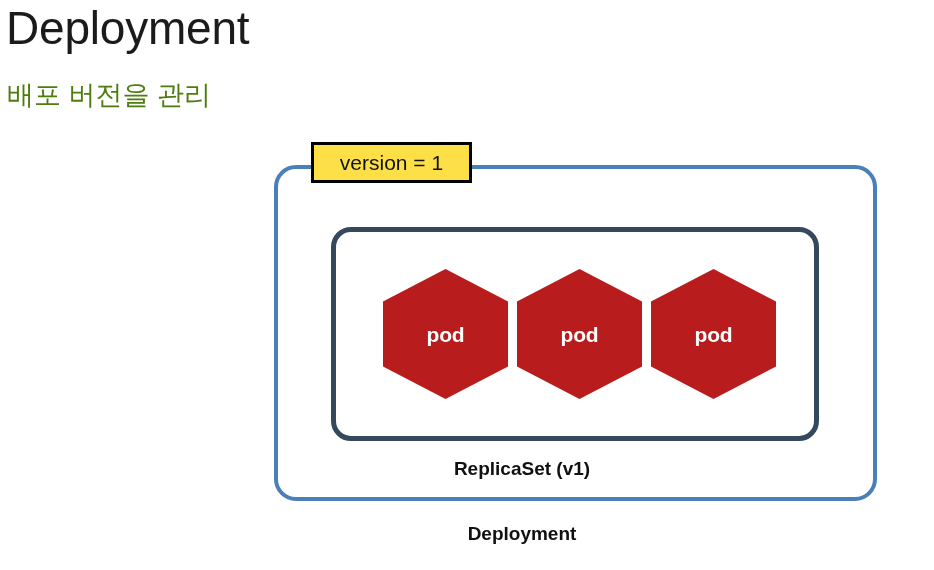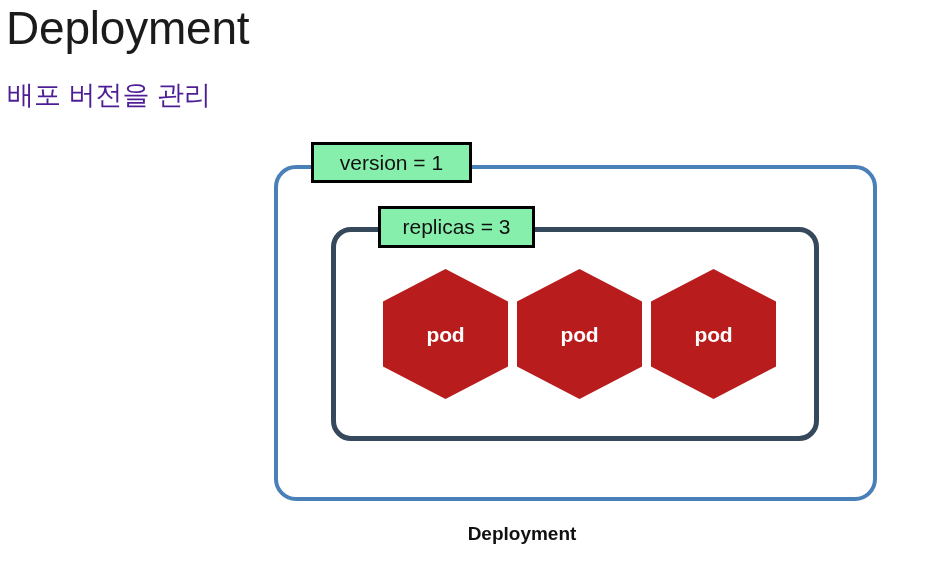--- a/index.html
+++ b/index.html
@@ -30,21 +30,21 @@
     color: #1b1b1b;
     white-space: nowrap;
   }
   #slide-subtitle {
     position: absolute;
     left: 7px;
     top: 80px;
     font-size: 27px;
     font-weight: 400;
     line-height: 1.15;
-    color: #4c1d95;
+    color: #4d7c0f;
     white-space: nowrap;
   }
 
   
   #diagram {
     position: absolute;
     left: 0;
     top: 0;
     width: 934px;
     height: 570px;
@@ -73,21 +73,21 @@
     box-sizing: border-box;
     border: 5px solid #36495c;
     border-radius: 20px;
     background: transparent;
   }
 
   
   .callout-box {
     position: absolute;
     box-sizing: border-box;
-    background: #86efac;
+    background: #fde047;
     border: 3px solid #000000;
     display: flex;
     align-items: center;
     justify-content: center;
     font-size: 21px;
     font-weight: 400;
     color: #111111;
     white-space: nowrap;
   }
   #version-callout {
@@ -168,32 +168,34 @@
 <div id="slide-subtitle">배포 버전을 관리</div>
 
 <div id="diagram">
 
   <div id="deployment-boundary"></div>
 
   <div id="replicaset-boundary"></div>
 
   <div class="callout-box" id="version-callout">version = 1</div>
 
-  <div class="callout-box" id="replicas-callout">replicas = 3</div>
 
   <div id="pod-row">
     <div class="pod-hexagon">
       <span class="pod-label">pod</span>
     </div>
     <div class="pod-hexagon">
       <span class="pod-label">pod</span>
     </div>
     <div class="pod-hexagon">
       <span class="pod-label">pod</span>
     </div>
   </div>
 
+  <div class="boundary-caption" id="replicaset-caption">
+    <span class="caption-centered-inner">ReplicaSet (v1)</span>
+  </div>
 
   <div class="boundary-caption" id="deployment-caption">
     <span class="caption-centered-inner">Deployment</span>
   </div>
 
 </div>
 
 </body></html>

